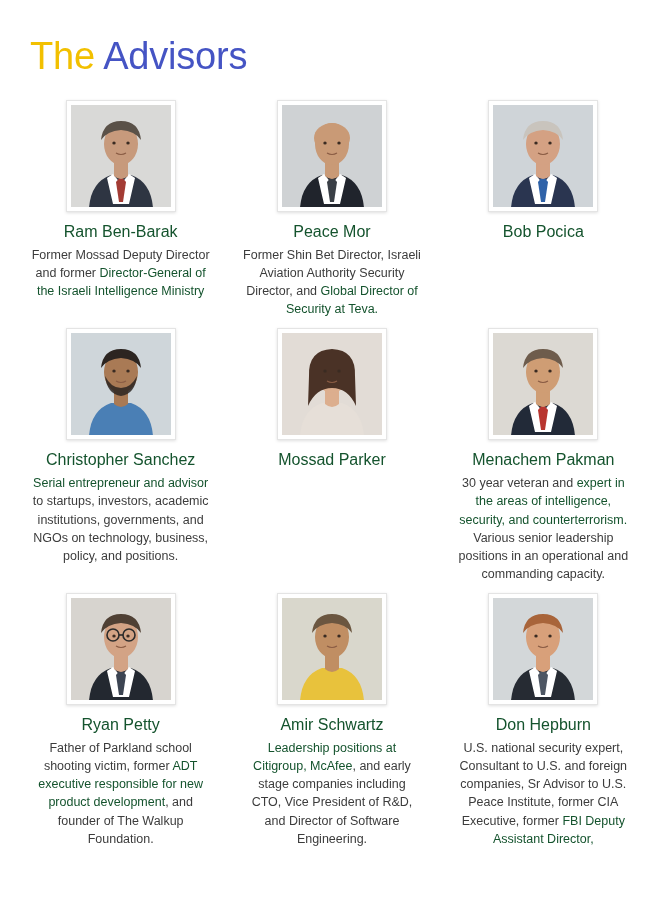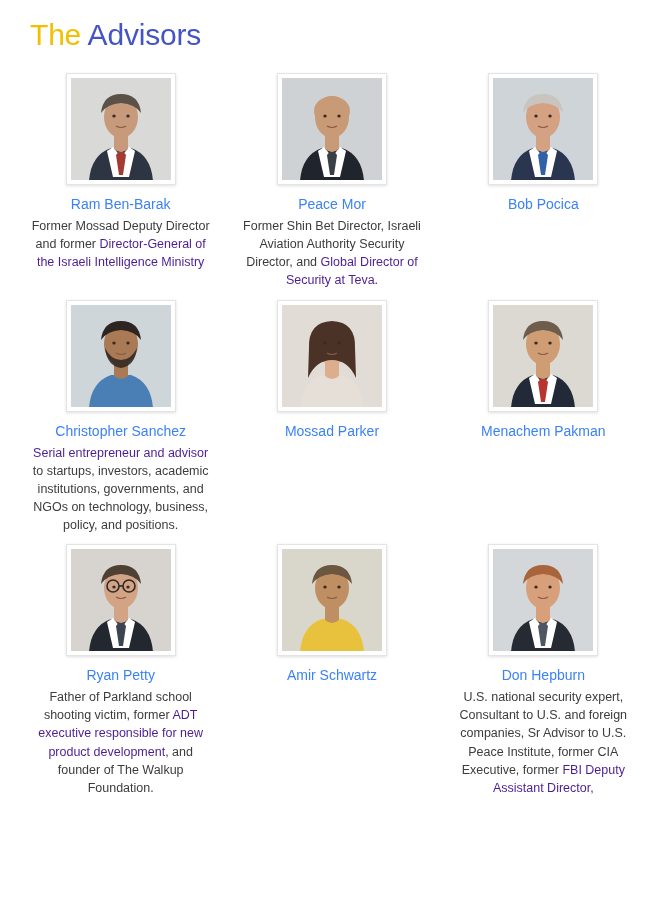--- a/index.html
+++ b/index.html
@@ -12,24 +12,24 @@
     overflow: hidden;
     font-family: "Liberation Sans", sans-serif;
   }
   .page {
     width: 664px;
     height: 924px;
     position: relative;
     padding: 0 22px;
   }
   .page-title {
-    font-size: 30px;
+    font-size: 38px;
     font-weight: 400;
     letter-spacing: -0.2px;
-    margin: 18px 0 0 8px;
+    margin: 36px 0 0 8px;
     line-height: 1.1;
   }
   .title-the { color: #f2c000; }
   .title-advisors { color: #4554c4; }
 
   .grid {
     display: grid;
     grid-template-columns: repeat(3, 1fr);
     column-gap: 14px;
     row-gap: 10px;
@@ -52,33 +52,33 @@
   }
   .photo {
     width: 100%;
     height: 100%;
     position: relative;
     overflow: hidden;
   }
   .photo svg { display: block; width: 100%; height: 100%; }
 
   .person-name {
-    font-size: 14px;
-    color: #3b82f6;
+    font-size: 16px;
+    color: #14532d;
     margin-top: 11px;
     margin-bottom: 5px;
     font-weight: 400;
   }
   .bio {
     font-size: 12.5px;
     line-height: 1.45;
     color: #3c3c3c;
     max-width: 180px;
   }
-  .bio .hl { color: #4c1d95; }
+  .bio .hl { color: #14532d; }
 </style>
 </head>
 <body>
 
 <div class="page">
 
   <h1 class="page-title">
     <span class="title-the">The</span>
     <span class="title-advisors">Advisors</span>
   </h1>
@@ -203,20 +203,21 @@
     <path d="M30 36 Q32 17 50 17 Q68 17 70 36 Q64 27 50 26 Q36 27 30 36 Z" fill="#6e5c4c"></path>
 
     <ellipse cx="43" cy="39" rx="1.7" ry="1.5" fill="#3a2b22"></ellipse>
     <ellipse cx="57" cy="39" rx="1.7" ry="1.5" fill="#3a2b22"></ellipse>
     <path d="M45 49 Q50 52 55 49" stroke="#8a5c44" stroke-width="1.2" fill="none"></path>
 
   </svg>
           </div>
         </div>
         <div class="person-name">Menachem Pakman</div>
+        <div class="bio"><span>30 year veteran and </span><span class="hl">expert in the areas of intelligence, security, and counterterrorism.</span><span>  Various senior leadership positions in an operational and commanding capacity.</span></div>
       </div>
       <div class="card">
         <div class="photo-frame">
           <div class="photo">
             <svg viewBox="0 0 100 104" preserveAspectRatio="xMidYMid slice" xmlns="http://www.w3.org/2000/svg">
     <rect width="100" height="104" fill="#d7d4cf"></rect>
     <path d="M18 104 Q20 78 40 71 L60 71 Q80 78 82 104 Z" fill="#232830"></path>
     <path d="M42 70 L50 80 L58 70 L64 74 L58 100 L42 100 L36 74 Z" fill="#ffffff"></path>
               <path d="M50 72 L55 78 L52 98 L48 98 L45 78 Z" fill="#3c4452"></path>
     <path d="M43 58 L43 72 Q50 78 57 72 L57 58 Z" fill="#d3a385"></path>
@@ -249,20 +250,21 @@
     <path d="M30 36 Q32 17 50 17 Q68 17 70 36 Q64 27 50 26 Q36 27 30 36 Z" fill="#6b5640"></path>
 
     <ellipse cx="43" cy="39" rx="1.7" ry="1.5" fill="#3a2b22"></ellipse>
     <ellipse cx="57" cy="39" rx="1.7" ry="1.5" fill="#3a2b22"></ellipse>
     <path d="M45 49 Q50 52 55 49" stroke="#8a5c44" stroke-width="1.2" fill="none"></path>
 
   </svg>
           </div>
         </div>
         <div class="person-name">Amir Schwartz</div>
+        <div class="bio"><span class="hl">Leadership positions at Citigroup, McAfee</span><span>, and early stage companies including CTO, Vice President of R&amp;D, and Director of Software Engineering.</span></div>
       </div>
       <div class="card">
         <div class="photo-frame">
           <div class="photo">
             <svg viewBox="0 0 100 104" preserveAspectRatio="xMidYMid slice" xmlns="http://www.w3.org/2000/svg">
     <rect width="100" height="104" fill="#d3d7d9"></rect>
     <path d="M18 104 Q20 78 40 71 L60 71 Q80 78 82 104 Z" fill="#262b33"></path>
     <path d="M42 70 L50 80 L58 70 L64 74 L58 100 L42 100 L36 74 Z" fill="#ffffff"></path>
               <path d="M50 72 L55 78 L52 98 L48 98 L45 78 Z" fill="#4d5663"></path>
     <path d="M43 58 L43 72 Q50 78 57 72 L57 58 Z" fill="#d8a07a"></path>

